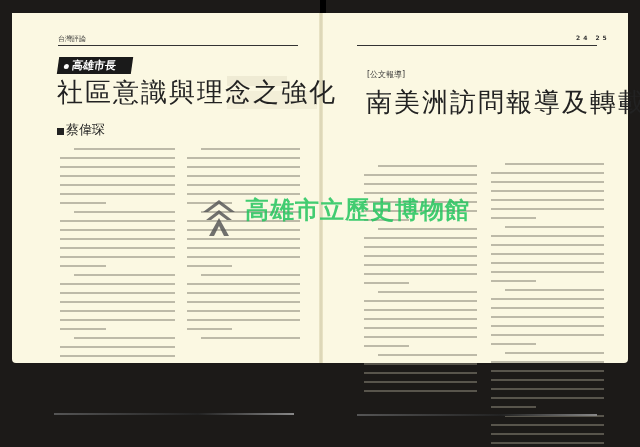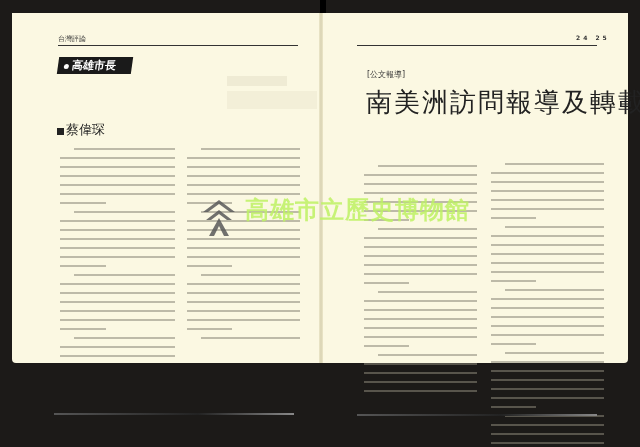--- a/index.html
+++ b/index.html
@@ -63,21 +63,21 @@
   }
   .col .line.indent { margin-left: 14px; }
   .col .line.short { width: 40%; }
   .footer-line { position: absolute; height: 2px; background: linear-gradient(to right, #555, #222 60%, #888); }
   .watermark {
     position: absolute; left: 199px; top: 194px; width: 290px; height: 48px;
     pointer-events: none;
   }
   .wm-logo { position: absolute; left: 0; top: 4px; width: 40px; height: 40px; }
   .wm-cn {
-    position: absolute; left: 46px; top: 0; font-size: 24px; color: #bef264;
+    position: absolute; left: 46px; top: 0; font-size: 24px; color: #22c55e;
     font-family: "DejaVu Sans", sans-serif; font-weight: bold; letter-spacing: 1px;
     opacity: .85; white-space: nowrap;
   }
   .wm-en {
     position: absolute; left: 43px; top: 30px; font-size: 11.5px; color: #6a6a6a;
     font-family: "DejaVu Sans", sans-serif; letter-spacing: .5px; opacity: .85; white-space: nowrap;
   }
   .ghost {
     position: absolute; left: 215px; top: 63px; width: 60px; height: 10px; background: #e9e5cf; opacity: .7;
   }
@@ -93,20 +93,21 @@
   <div class="page left">
     <div class="running-head" style="left:46px;top:21px;">台灣評論</div>
     <div class="header-line" style="left:46px;top:32px;width:240px;"></div>
 
     <div class="ghost"></div>
     <div class="ghost2"></div>
 
     <div class="tag-black">
       <span class="dot"></span><span>高雄市長</span>
     </div>
+    <div class="title-left">社區意識與理念之強化</div>
     <div class="author">
       <span class="sq"></span><span>蔡偉琛</span>
     </div>
 
     <div class="col" id="lcol1" style="left:48px;top:135px;width:115px;">
         <div class="line indent"></div>
         <div class="line"></div>
         <div class="line"></div>
         <div class="line"></div>
         <div class="line"></div>

